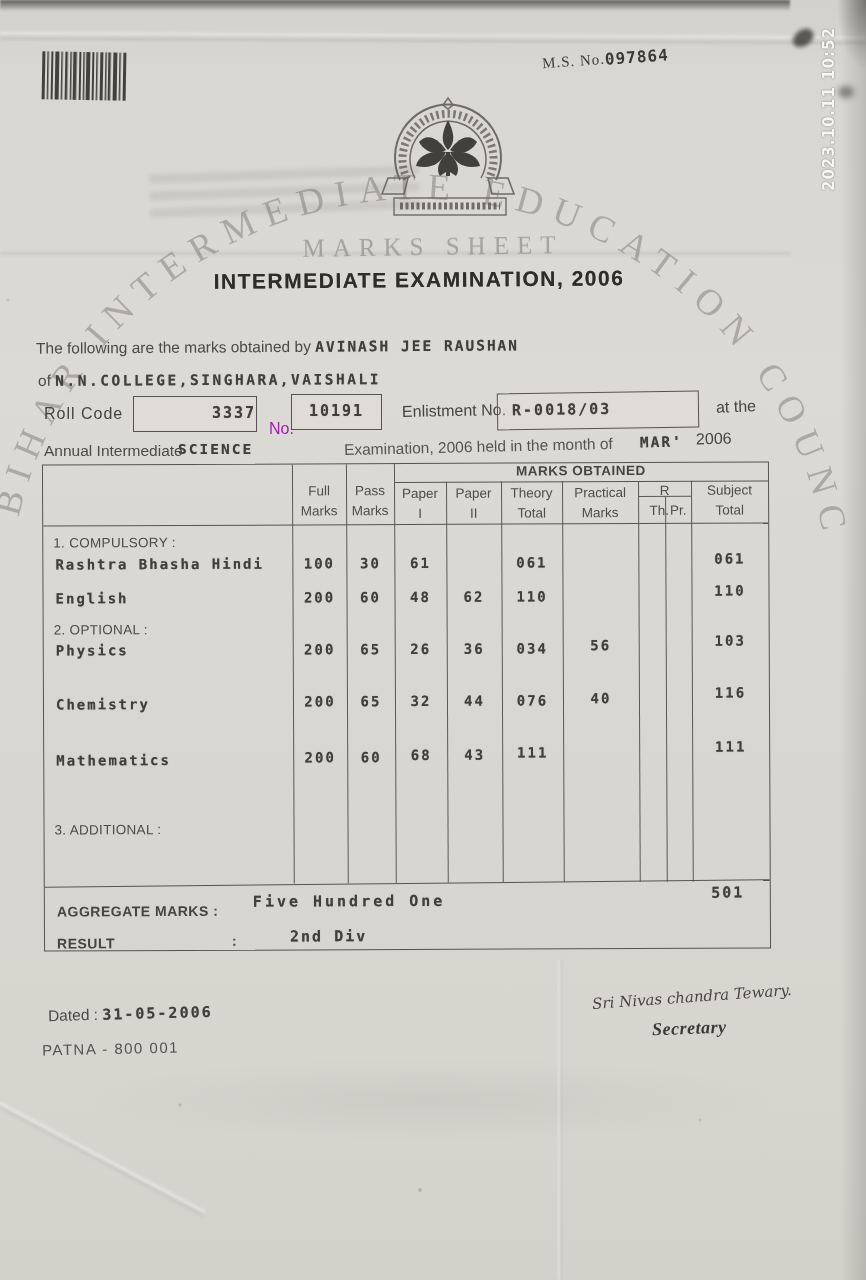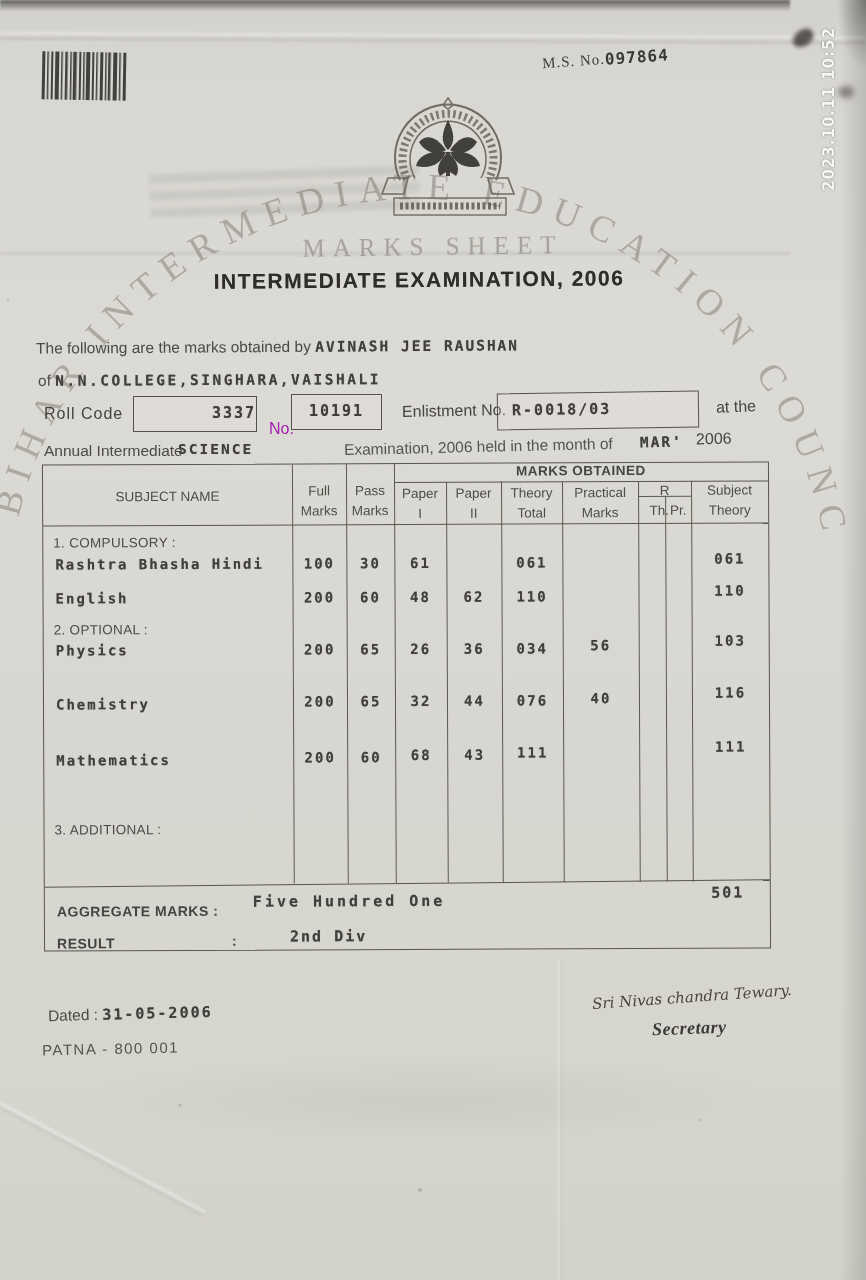--- a/index.html
+++ b/index.html
@@ -252,38 +252,37 @@
   <div class="vline" style="left:249px;top:0;height:419px"></div>
   <div class="vline" style="left:303px;top:0;height:419px"></div>
   <div class="vline" style="left:351px;top:0;height:419px"></div>
   <div class="vline" style="left:403px;top:18px;height:401px"></div>
   <div class="vline" style="left:458px;top:18px;height:401px"></div>
   <div class="vline" style="left:519px;top:18px;height:401px"></div>
   <div class="vline" style="left:595px;top:18px;height:401px"></div>
   <div class="vline" style="left:622px;top:34px;height:385px"></div>
   <div class="vline" style="left:648px;top:18px;height:401px"></div>
 
-  <div class="hcell" style="left:0;top:22px;width:249px">SUBJECT NAME</div>
   <div class="hcell" style="left:249px;top:17px;width:54px">Full
 Marks</div>
   <div class="hcell" style="left:303px;top:17px;width:48px">Pass
 Marks</div>
   <div class="hcell" style="left:351px;top:20px;width:52px">Paper
 I</div>
   <div class="hcell" style="left:403px;top:20px;width:55px">Paper
 II</div>
   <div class="hcell" style="left:458px;top:20px;width:61px">Theory
 Total</div>
   <div class="hcell" style="left:519px;top:20px;width:76px">Practical
 Marks</div>
   <div class="hcell" style="left:595px;top:18px;width:53px;border-bottom:1.2px solid #5b5953;height:15px">R</div>
   <div class="hcell" style="left:595px;top:38px;width:42px">Th.</div>
   <div class="hcell" style="left:622px;top:38px;width:26px">Pr.</div>
   <div class="hcell" style="left:648px;top:18px;width:77px">Subject
-Theory</div>
+Total</div>
 
   <div class="grp" style="left:10px;top:70px">1. COMPULSORY :</div>
   <div class="subj typed" style="left:12px;top:91px">Rashtra Bhasha Hindi</div>
   <div class="val typed" style="left:253px;top:91px;width:46px">100</div>
   <div class="val typed" style="left:307px;top:91px;width:40px">30</div>
   <div class="val typed" style="left:355px;top:91px;width:44px">61</div>
   <div class="val typed" style="left:407px;top:91px;width:47px"></div>
   <div class="val typed" style="left:462px;top:91px;width:53px">061</div>
   <div class="val typed" style="left:523px;top:91px;width:68px"></div>
   <div class="val typed" style="left:652px;top:88px;width:69px">061</div>

